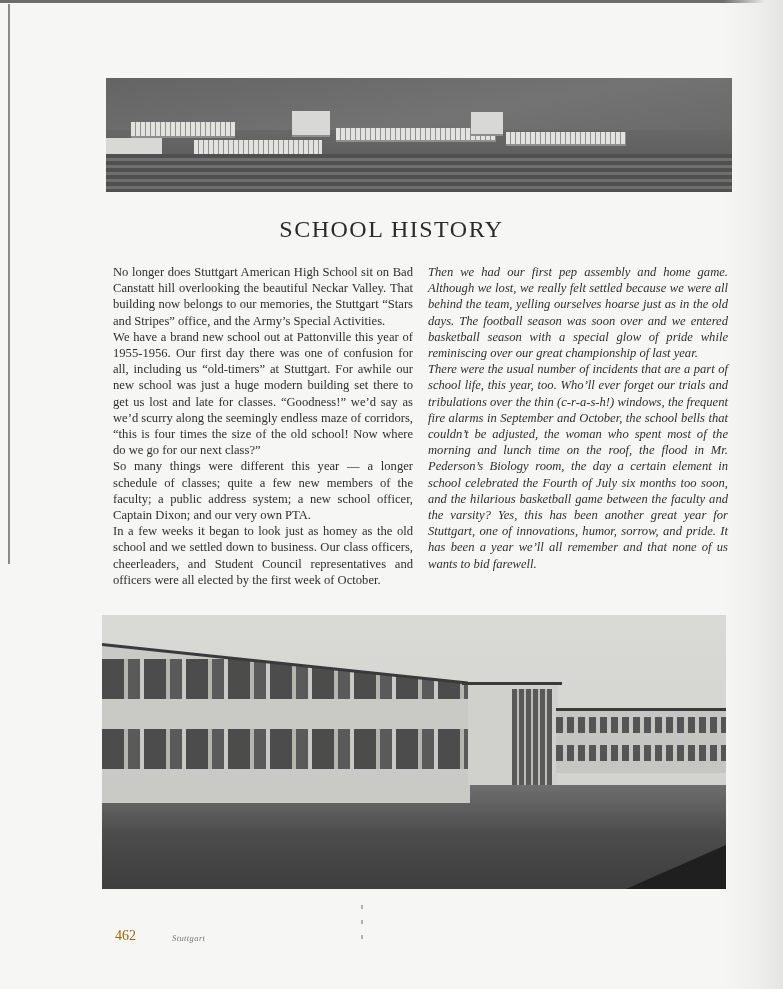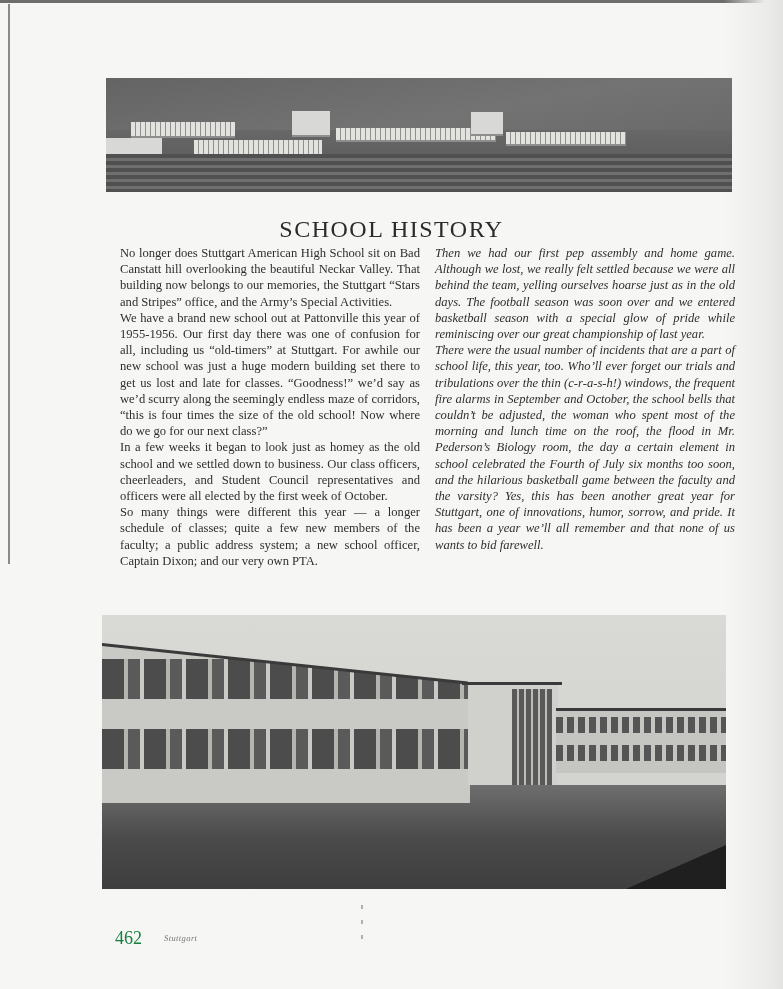--- a/index.html
+++ b/index.html
@@ -21,22 +21,22 @@
     background: linear-gradient(170deg, #646464, #737373 60%, #6a6a6a); }
   .aerial .bld { position: absolute; background: #d8d8d6; border-bottom: 2px solid #8e8e8e; }
   .aerial .bld.win { background: repeating-linear-gradient(90deg, #e2e2df 0 4px, #8f8f8f 4px 5px); }
   .aerial .rows { position: absolute; left: 0; right: 0; bottom: 0; height: 38px;
     background: repeating-linear-gradient(180deg, #505050 0 4px, #6f6f6f 4px 7px); }
   .aerial .road { position: absolute; background: #9a9a9a; }
 
   .title { position: absolute; left: 0; width: 783px; top: 216px; text-align: center;
     font-size: 24px; letter-spacing: 1.5px; color: #2b2b2b; }
 
-  .col { position: absolute; top: 245px; width: 300px; font-size: 12.6px; line-height: 16.2px;
-    text-align: justify; color: #2e2e2e; margin-left: 7px; }
+  .col { position: absolute; top: 264px; width: 300px; font-size: 12.6px; line-height: 16.2px;
+    text-align: justify; color: #2e2e2e; }
   .col p { margin: 0; }
   .col.left { left: 113px; }
   .col.right { left: 428px; font-style: italic; }
 
   
   .photo { position: absolute; left: 102px; top: 615px; width: 624px; height: 274px; overflow: hidden;
     background: linear-gradient(#d9d9d6, #cfcfcc); }
   .photo .grass { position: absolute; left: 0; right: 0; top: 170px; bottom: 0;
     background: linear-gradient(#6e6e6e, #4b4b4b 50%, #3e3e3e); }
   .photo .shadow { position: absolute; right: 0; bottom: 0; width: 100px; height: 44px;
@@ -46,23 +46,23 @@
   .photo .wingA .win { position: absolute; left: 0; right: 0; height: 40px;
     background: repeating-linear-gradient(90deg, #4c4c4c 0 22px, #b5b5b0 22px 26px, #5a5a5a 26px 38px, #c9c9c5 38px 42px); }
   .photo .tower { position: absolute; left: 366px; top: 68px; width: 90px; height: 102px; background: #d0d0cc; }
   .photo .tower .glass { position: absolute; left: 44px; top: 6px; width: 40px; height: 96px;
     background: repeating-linear-gradient(90deg, #595959 0 5px, #bdbdb8 5px 7px); }
   .photo .roof { position: absolute; background: #3a3a3a; height: 3px; }
   .photo .wingB { position: absolute; left: 454px; top: 94px; width: 170px; height: 64px; background: #c5c5c1; }
   .photo .wingB .win { position: absolute; left: 0; right: 0; height: 16px;
     background: repeating-linear-gradient(90deg, #555 0 7px, #c5c5c1 7px 11px); }
 
-  .folio { position: absolute; top: 928px; font-size: 18px; color: #15803d; }
+  .folio { position: absolute; top: 928px; font-size: 14px; color: #a16207; }
   .folio.num { left: 115px; }
-  .folio.name { left: 164px; font-size: 8.5px; font-style: italic; color: #777; letter-spacing: .4px; top: 933px; }
+  .folio.name { left: 172px; font-size: 8.5px; font-style: italic; color: #777; letter-spacing: .4px; top: 933px; }
   .gutter { position: absolute; left: 361px; width: 2px; background: #b0b0b0; }
 </style>
 </head>
 <body>
 
 <div class="topline"></div>
 <div class="leftbar"></div>
 <div class="rightshade"></div>
 
 <div class="aerial">
@@ -77,22 +77,22 @@
   <div class="bld" style="left:250px;top:78px;width:56px;height:14px;"></div>
   <div class="road" style="left:330px;top:84px;width:180px;height:3px;border-radius:30px;"></div>
   <div class="rows"></div>
 </div>
 
 <div class="title">SCHOOL HISTORY</div>
 
 <div class="col left">
   <p>No longer does Stuttgart American High School sit on Bad Canstatt hill overlooking the beautiful Neckar Valley. That building now belongs to our memories, the Stuttgart “Stars and Stripes” office, and the Army’s Special Activities.</p>
   <p>We have a brand new school out at Pattonville this year of 1955-1956. Our first day there was one of confusion for all, including us “old-timers” at Stuttgart. For awhile our new school was just a huge modern building set there to get us lost and late for classes. “Goodness!” we’d say as we’d scurry along the seemingly endless maze of corridors, “this is four times the size of the old school! Now where do we go for our next class?”</p>
+  <p>So many things were different this year — a longer schedule of classes; quite a few new members of the faculty; a public address system; a new school officer, Captain Dixon; and our very own PTA.</p>
   <p>In a few weeks it began to look just as homey as the old school and we settled down to business. Our class officers, cheerleaders, and Student Council representatives and officers were all elected by the first week of October.</p>
-  <p>So many things were different this year — a longer schedule of classes; quite a few new members of the faculty; a public address system; a new school officer, Captain Dixon; and our very own PTA.</p>
 </div>
 
 <div class="col right">
   <p>Then we had our first pep assembly and home game. Although we lost, we really felt settled because we were all behind the team, yelling ourselves hoarse just as in the old days. The football season was soon over and we entered basketball season with a special glow of pride while reminiscing over our great championship of last year.</p>
   <p>There were the usual number of incidents that are a part of school life, this year, too. Who’ll ever forget our trials and tribulations over the thin (c-r-a-s-h!) windows, the frequent fire alarms in September and October, the school bells that couldn’t be adjusted, the woman who spent most of the morning and lunch time on the roof, the flood in Mr. Pederson’s Biology room, the day a certain element in school celebrated the Fourth of July six months too soon, and the hilarious basketball game between the faculty and the varsity? Yes, this has been another great year for Stuttgart, one of innovations, humor, sorrow, and pride. It has been a year we’ll all remember and that none of us wants to bid farewell.</p>
 </div>
 
 <div class="photo">
   <div class="grass"></div>
   <div class="wingA">

